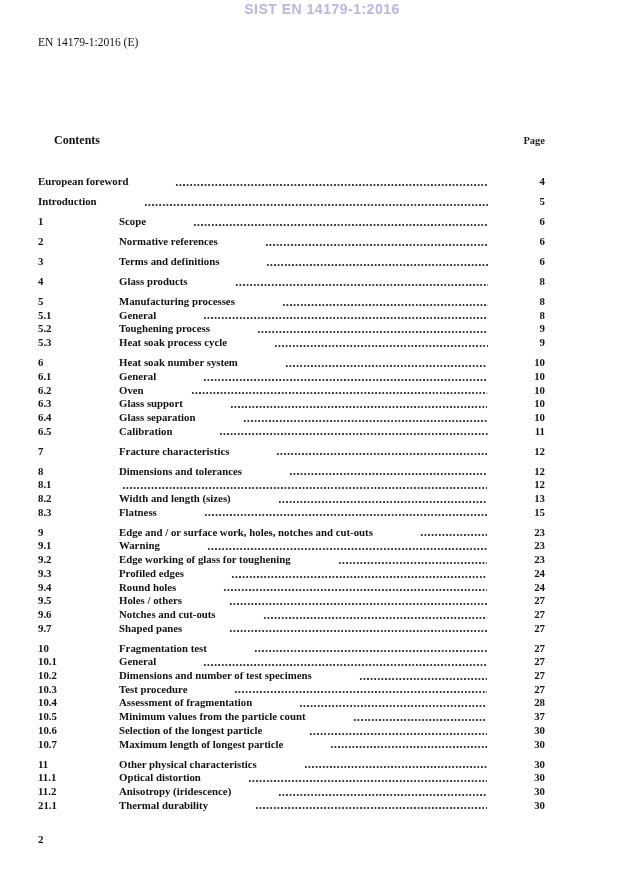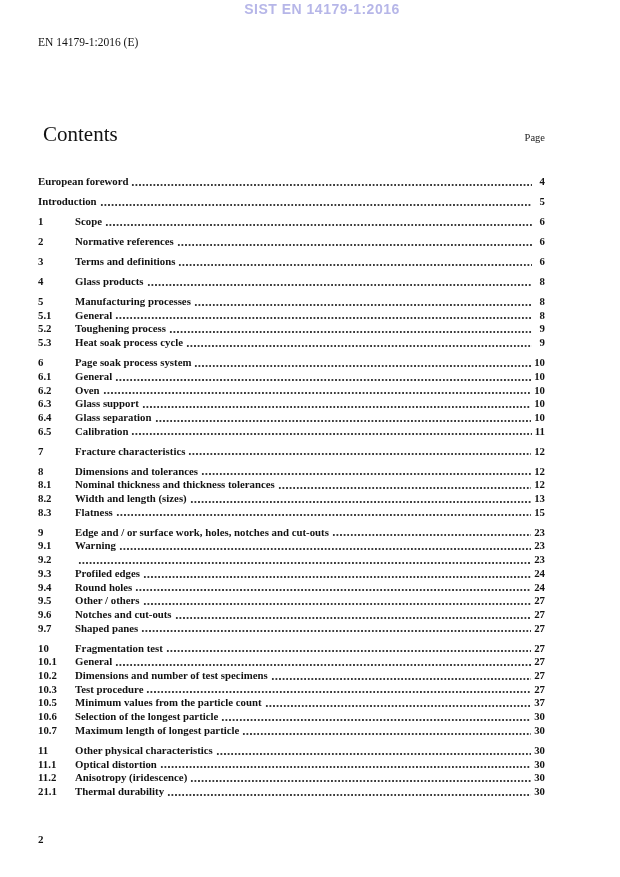--- a/index.html
+++ b/index.html
@@ -38,43 +38,44 @@
   .contents-head {
     position: absolute;
     top: 118px;
     left: 38px;
     right: 75px;
     display: flex;
     align-items: baseline;
     justify-content: space-between;
   }
   .contents-title {
-    margin: 5px;
-    font-size: 21px;
-    font-weight: normal;
+    margin: 16px;
+    font-size: 12px;
+    font-weight: bold;
     line-height: 1.1;
   }
   .page-col-label {
     font-size: 10.5px;
-    font-weight: normal;
+    font-weight: bold;
     color: #222;
   }
   .toc {
     position: absolute;
     top: 175px;
     left: 38px;
     right: 75px;
   }
   .toc-row {
     display: flex;
     align-items: baseline;
     font-size: 10.8px;
     font-weight: bold;
     line-height: 13.7px;
     white-space: nowrap;
+    gap: 44px;
   }
   .toc-row.spaced {
     margin-top: 6.3px;
   }
   .toc-num {
     flex: 0 0 37px;
   }
   .toc-title {
     flex: 0 0 auto;
   }
@@ -169,21 +170,21 @@
         <span class="toc-page">9</span>
       </div>
       <div class="toc-row">
         <span class="toc-num">5.3</span>
         <span class="toc-title">Heat soak process cycle</span>
         <span class="toc-leader"></span>
         <span class="toc-page">9</span>
       </div>
       <div class="toc-row spaced">
         <span class="toc-num">6</span>
-        <span class="toc-title">Page soak process system</span>
+        <span class="toc-title">Heat soak number system</span>
         <span class="toc-leader"></span>
         <span class="toc-page">10</span>
       </div>
       <div class="toc-row">
         <span class="toc-num">6.1</span>
         <span class="toc-title">General</span>
         <span class="toc-leader"></span>
         <span class="toc-page">10</span>
       </div>
       <div class="toc-row">
@@ -217,21 +218,20 @@
         <span class="toc-page">12</span>
       </div>
       <div class="toc-row spaced">
         <span class="toc-num">8</span>
         <span class="toc-title">Dimensions and tolerances</span>
         <span class="toc-leader"></span>
         <span class="toc-page">12</span>
       </div>
       <div class="toc-row">
         <span class="toc-num">8.1</span>
-        <span class="toc-title">Nominal thickness and thickness tolerances</span>
         <span class="toc-leader"></span>
         <span class="toc-page">12</span>
       </div>
       <div class="toc-row">
         <span class="toc-num">8.2</span>
         <span class="toc-title">Width and length (sizes)</span>
         <span class="toc-leader"></span>
         <span class="toc-page">13</span>
       </div>
       <div class="toc-row">
@@ -247,38 +247,39 @@
         <span class="toc-page">23</span>
       </div>
       <div class="toc-row">
         <span class="toc-num">9.1</span>
         <span class="toc-title">Warning</span>
         <span class="toc-leader"></span>
         <span class="toc-page">23</span>
       </div>
       <div class="toc-row">
         <span class="toc-num">9.2</span>
+        <span class="toc-title">Edge working of glass for toughening</span>
         <span class="toc-leader"></span>
         <span class="toc-page">23</span>
       </div>
       <div class="toc-row">
         <span class="toc-num">9.3</span>
         <span class="toc-title">Profiled edges</span>
         <span class="toc-leader"></span>
         <span class="toc-page">24</span>
       </div>
       <div class="toc-row">
         <span class="toc-num">9.4</span>
         <span class="toc-title">Round holes</span>
         <span class="toc-leader"></span>
         <span class="toc-page">24</span>
       </div>
       <div class="toc-row">
         <span class="toc-num">9.5</span>
-        <span class="toc-title">Other / others</span>
+        <span class="toc-title">Holes / others</span>
         <span class="toc-leader"></span>
         <span class="toc-page">27</span>
       </div>
       <div class="toc-row">
         <span class="toc-num">9.6</span>
         <span class="toc-title">Notches and cut-outs</span>
         <span class="toc-leader"></span>
         <span class="toc-page">27</span>
       </div>
       <div class="toc-row">
@@ -305,20 +306,26 @@
         <span class="toc-leader"></span>
         <span class="toc-page">27</span>
       </div>
       <div class="toc-row">
         <span class="toc-num">10.3</span>
         <span class="toc-title">Test procedure</span>
         <span class="toc-leader"></span>
         <span class="toc-page">27</span>
       </div>
       <div class="toc-row">
+        <span class="toc-num">10.4</span>
+        <span class="toc-title">Assessment of fragmentation</span>
+        <span class="toc-leader"></span>
+        <span class="toc-page">28</span>
+      </div>
+      <div class="toc-row">
         <span class="toc-num">10.5</span>
         <span class="toc-title">Minimum values from the particle count</span>
         <span class="toc-leader"></span>
         <span class="toc-page">37</span>
       </div>
       <div class="toc-row">
         <span class="toc-num">10.6</span>
         <span class="toc-title">Selection of the longest particle</span>
         <span class="toc-leader"></span>
         <span class="toc-page">30</span>

